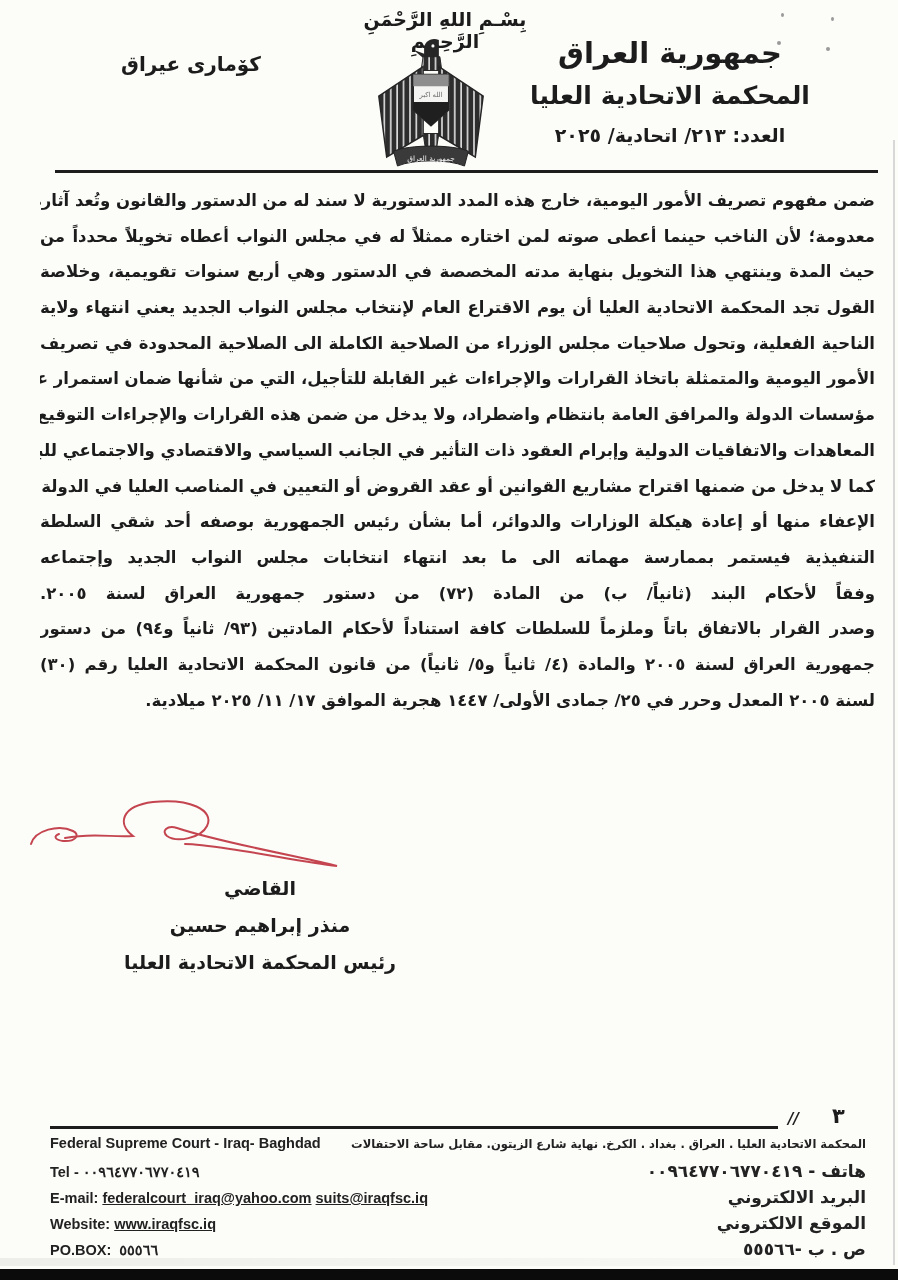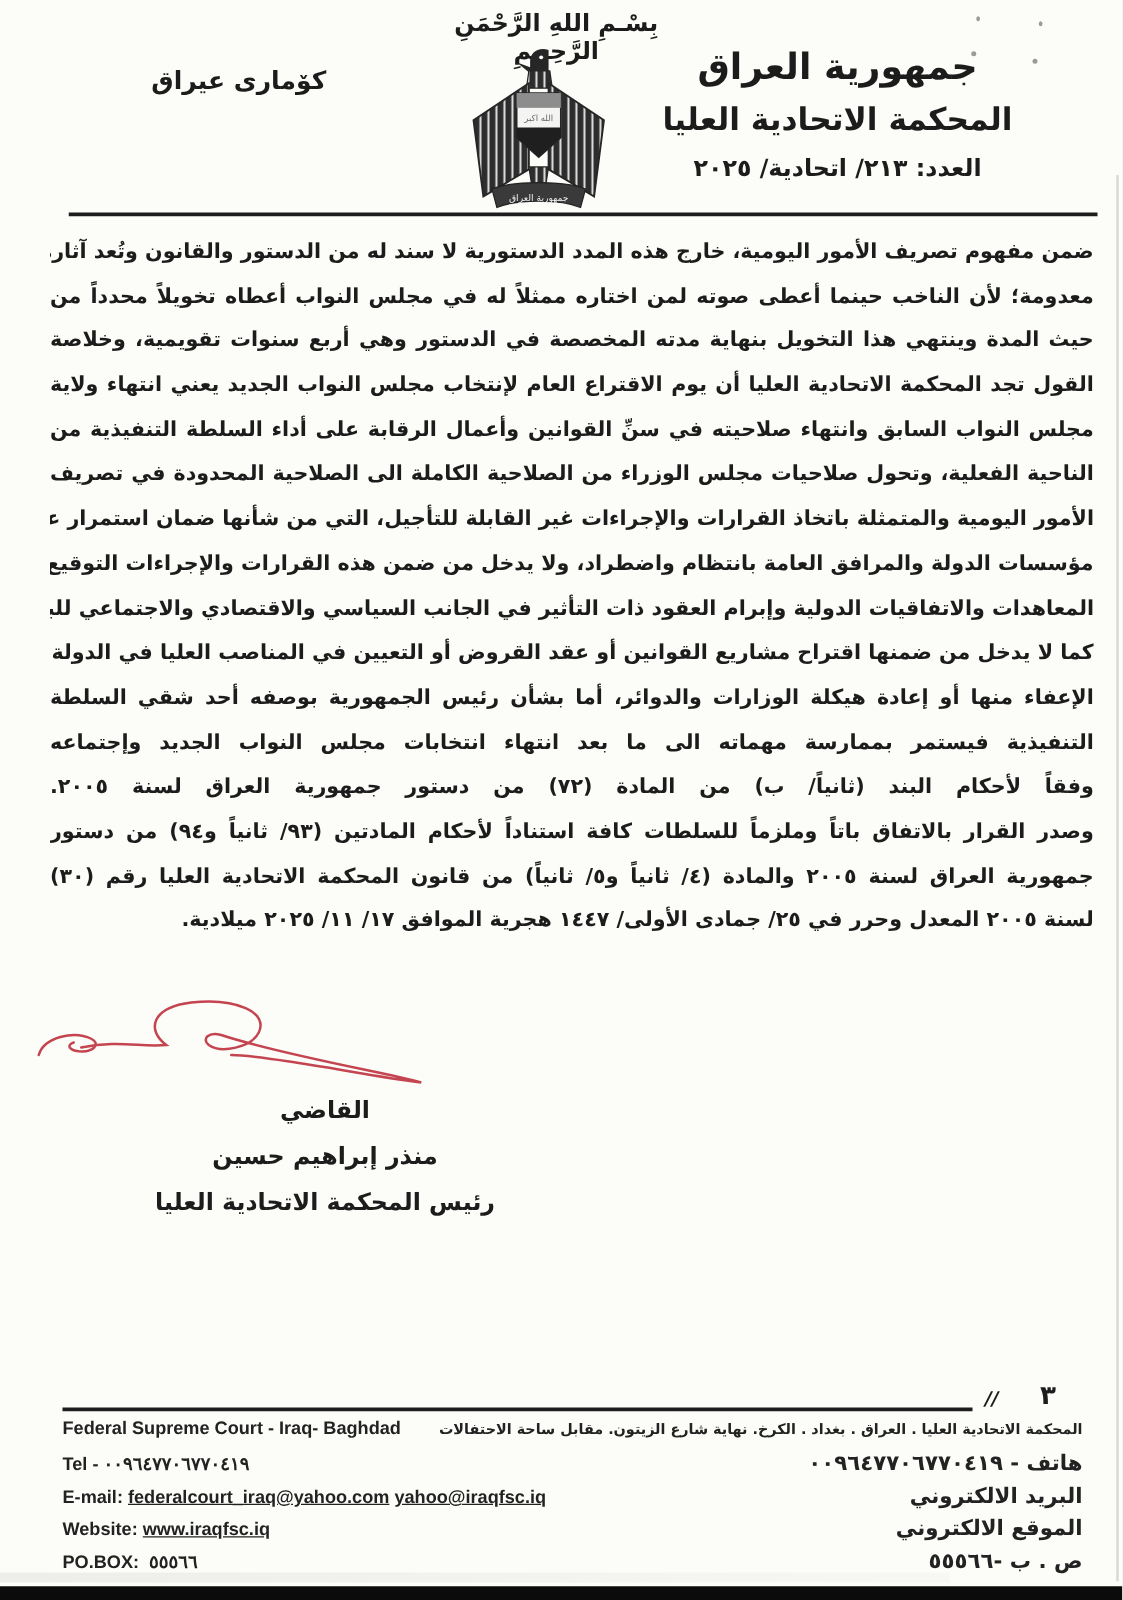--- a/index.html
+++ b/index.html
@@ -94,21 +94,20 @@
     <div class="hr3">العدد: ٢١٣/ اتحادية/ ٢٠٢٥</div>
   </div>
 
   <div class="header-rule"></div>
 
   <div class="bodytext">
     <div class="bline">ضمن مفهوم تصريف الأمور اليومية، خارج هذه المدد الدستورية لا سند له من الدستور والقانون وتُعد آثاره</div>
     <div class="bline">معدومة؛ لأن الناخب حينما أعطى صوته لمن اختاره ممثلاً له في مجلس النواب أعطاه تخويلاً محدداً من</div>
     <div class="bline">حيث المدة وينتهي هذا التخويل بنهاية مدته المخصصة في الدستور وهي أربع سنوات تقويمية، وخلاصة</div>
     <div class="bline">القول تجد المحكمة الاتحادية العليا أن يوم الاقتراع العام لإنتخاب مجلس النواب الجديد يعني انتهاء ولاية</div>
-    <div class="bline">مجلس النواب السابق وانتهاء صلاحيته في سنِّ القوانين وأعمال الرقابة على أداء السلطة التنفيذية من</div>
     <div class="bline">الناحية الفعلية، وتحول صلاحيات مجلس الوزراء من الصلاحية الكاملة الى الصلاحية المحدودة في تصريف</div>
     <div class="bline">الأمور اليومية والمتمثلة باتخاذ القرارات والإجراءات غير القابلة للتأجيل، التي من شأنها ضمان استمرار عمل</div>
     <div class="bline">مؤسسات الدولة والمرافق العامة بانتظام واضطراد، ولا يدخل من ضمن هذه القرارات والإجراءات التوقيع على</div>
     <div class="bline">المعاهدات والاتفاقيات الدولية وإبرام العقود ذات التأثير في الجانب السياسي والاقتصادي والاجتماعي للبلاد،</div>
     <div class="bline">كما لا يدخل من ضمنها اقتراح مشاريع القوانين أو عقد القروض أو التعيين في المناصب العليا في الدولة أو</div>
     <div class="bline">الإعفاء منها أو إعادة هيكلة الوزارات والدوائر، أما بشأن رئيس الجمهورية بوصفه أحد شقي السلطة</div>
     <div class="bline">التنفيذية فيستمر بممارسة مهماته الى ما بعد انتهاء انتخابات مجلس النواب الجديد وإجتماعه</div>
     <div class="bline">وفقاً لأحكام البند (ثانياً/ ب) من المادة (٧٢) من دستور جمهورية العراق لسنة ٢٠٠٥.</div>
     <div class="bline">وصدر القرار بالاتفاق باتاً وملزماً للسلطات كافة استناداً لأحكام المادتين (٩٣/ ثانياً و٩٤) من دستور</div>
     <div class="bline">جمهورية العراق لسنة ٢٠٠٥ والمادة (٤/ ثانياً و٥/ ثانياً) من قانون المحكمة الاتحادية العليا رقم (٣٠)</div>
@@ -138,21 +137,21 @@
       <div class="fr" style="font-size:11.5px;">المحكمة الاتحادية العليا . العراق . بغداد . الكرخ. نهاية شارع الزيتون. مقابل ساحة الاحتفالات</div>
     </div>
     <div class="frow">
       <div class="fl">Tel - ٠٠٩٦٤٧٧٠٦٧٧٠٤١٩</div>
       <div class="fr">هاتف - ٠٠٩٦٤٧٧٠٦٧٧٠٤١٩</div>
     </div>
     <div class="frow">
       <div class="fl">
         <span>E-mail:</span>
         <a class="lnk">federalcourt_iraq@yahoo.com</a>
-        <a class="lnk">yahoo@iraqfsc.iq</a>
+        <a class="lnk">suits@iraqfsc.iq</a>
       </div>
       <div class="fr">البريد الالكتروني</div>
     </div>
     <div class="frow">
       <div class="fl">
         <span>Website:</span>
         <a class="lnk">www.iraqfsc.iq</a>
       </div>
       <div class="fr">الموقع الالكتروني</div>
     </div>

